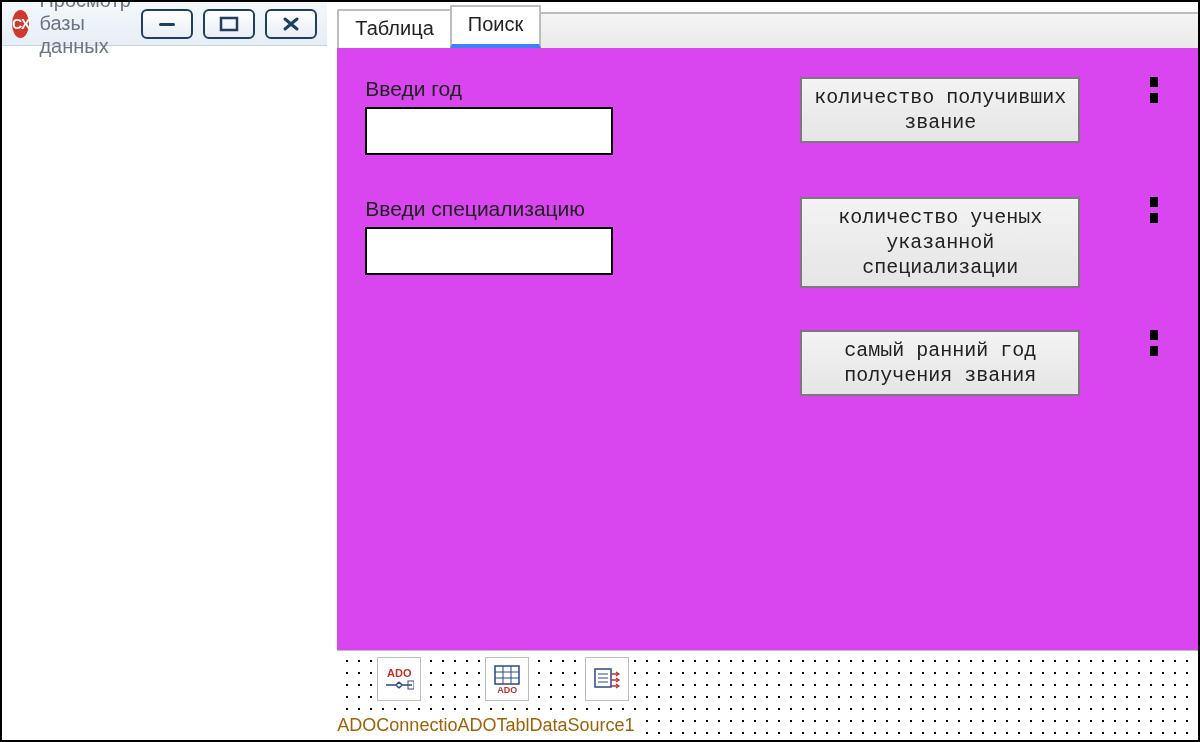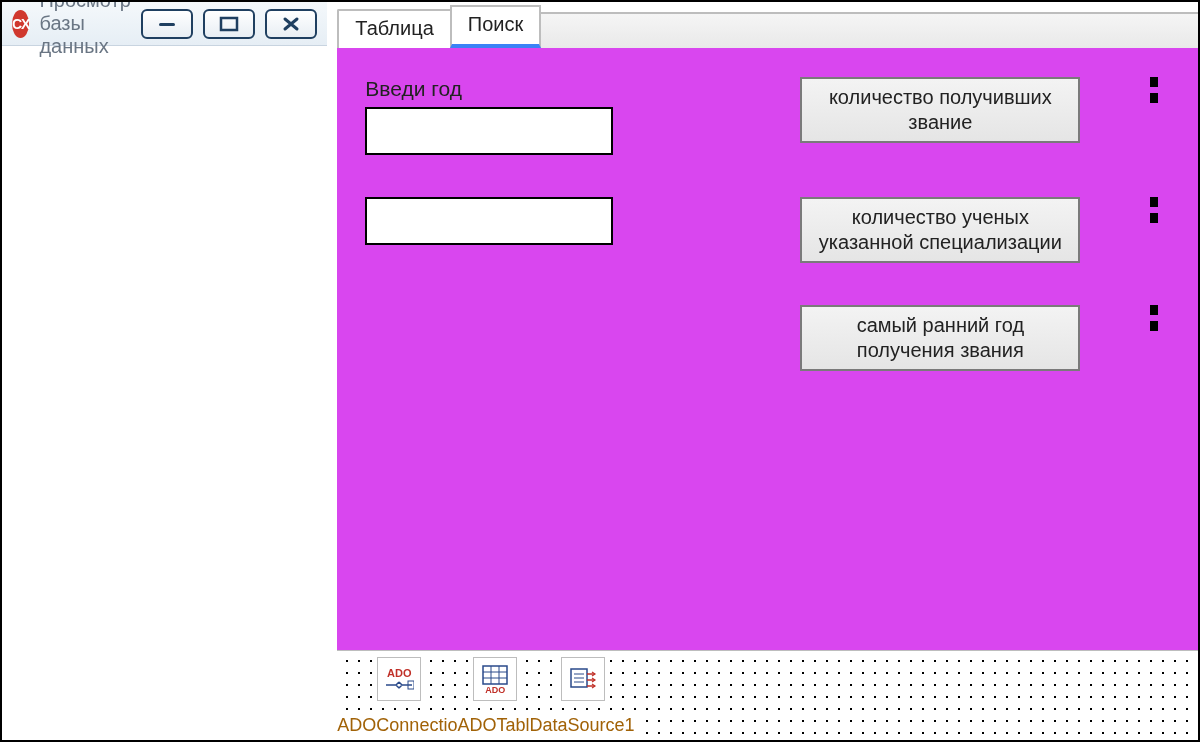--- a/index.html
+++ b/index.html
@@ -147,20 +147,21 @@
     background: linear-gradient(180deg, #f3f3f3 0%, #e5e5e5 100%);
     font-size: 20px;
     color: #222;
     text-align: center;
     padding: 6px 10px;
     display: flex;
     align-items: center;
     justify-content: center;
     line-height: 1.25;
     cursor: pointer;
+    font-family: Liberation Mono, monospace;
   }
 
   .result-mark {
     width: 10px;
     height: 26px;
     display: flex;
     flex-direction: column;
     justify-content: space-between;
   }
   .result-mark span {
@@ -183,21 +184,21 @@
     position: absolute;
     left: 0; top: 0; bottom: 0;
     display: flex;
     align-items: flex-start;
     padding: 6px 0 0 0;
   }
   .comp {
     display: flex;
     flex-direction: column;
     align-items: center;
-    margin-right: 12px;
+    margin-right: 24px;
   }
   .comp-icon {
     width: 44px;
     height: 44px;
     background: #fff;
     border: 1px solid #bdbdbd;
     display: flex;
     align-items: center;
     justify-content: center;
     font-size: 11px;
@@ -267,20 +268,21 @@
         <div class="right-col">
           <div class="result-mark">
               <span></span>
               <span></span>
             </div>
         </div>
       </div>
 
       <div class="row">
         <div class="left-col">
+          <div class="lbl">Введи специализацию</div>
           <input type="text" class="txtinput" value="" style="">
         </div>
         <div class="mid-col">
           <button class="wbtn">количество ученых указанной  специализации</button>
         </div>
         <div class="right-col">
           <div class="result-mark">
               <span></span>
               <span></span>
             </div>

